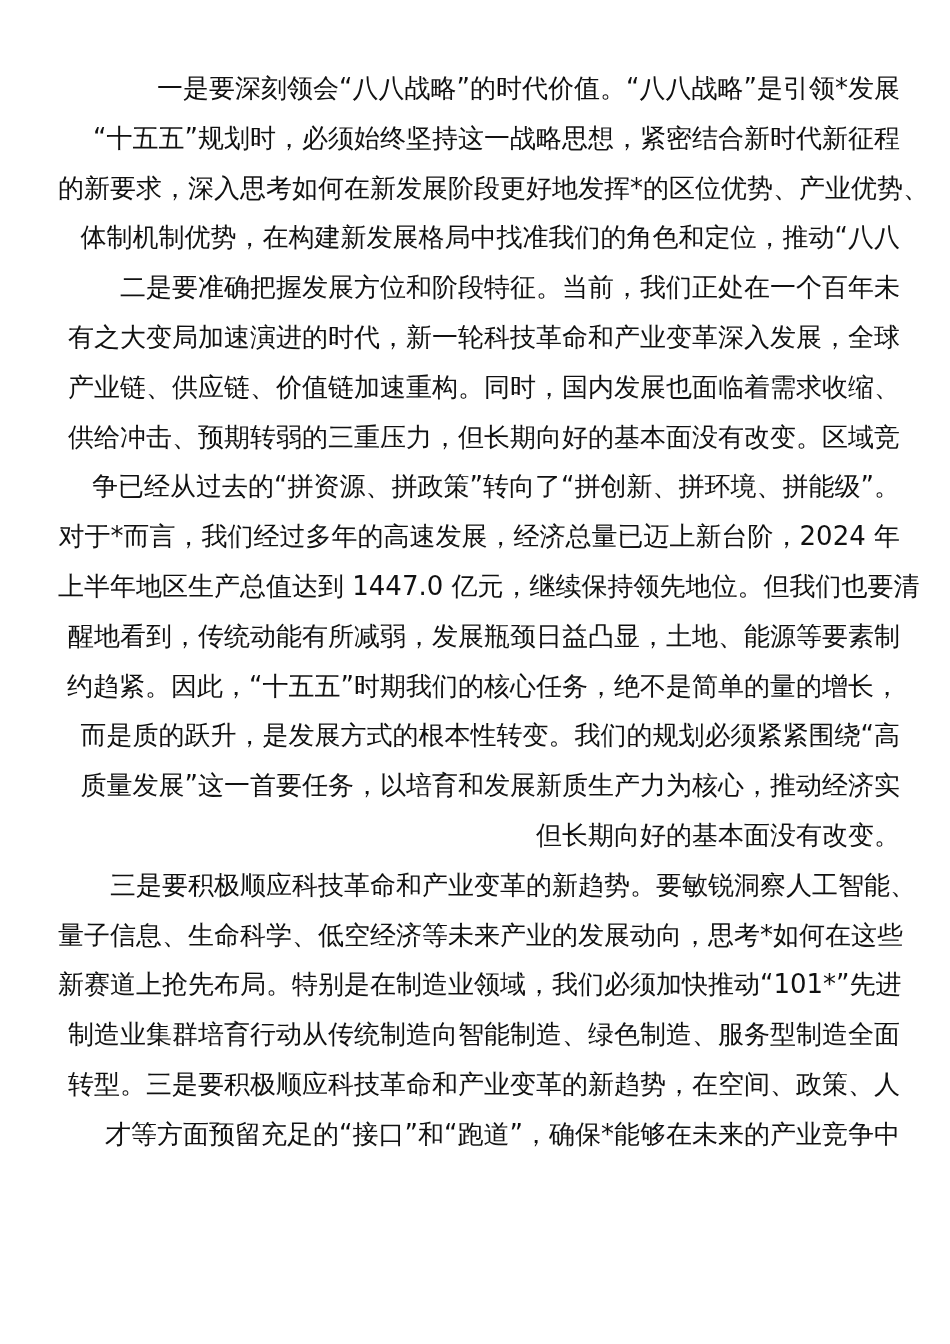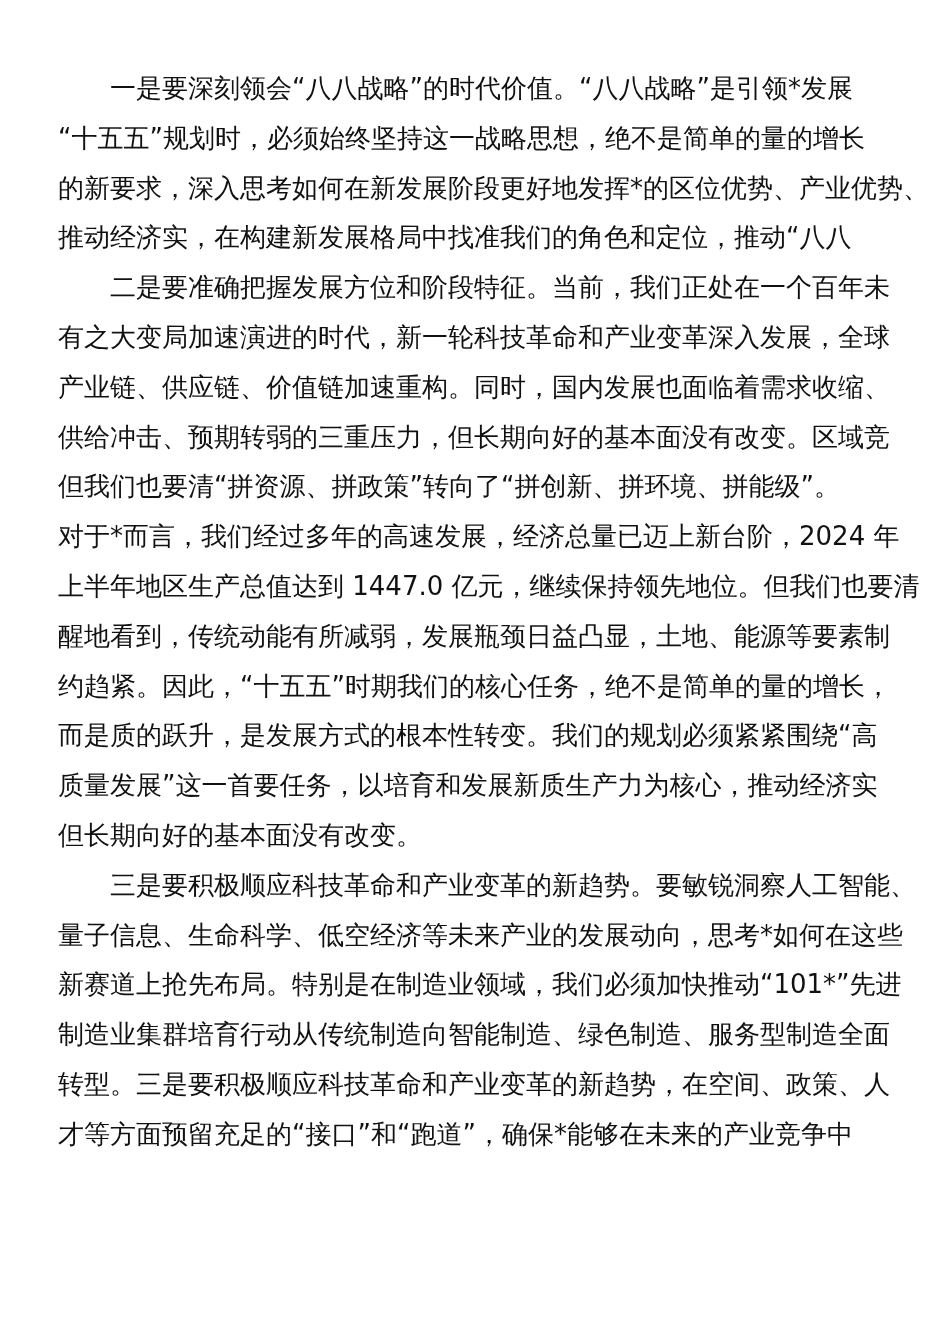--- a/index.html
+++ b/index.html
@@ -21,47 +21,48 @@
       color: #111111;
       font-family: "DejaVu Sans", "Liberation Sans", sans-serif;
       font-size: 26px;
       line-height: 49.8px;
       letter-spacing: 0px;
     }
     .line {
       display: block;
       white-space: nowrap;
       height: 49.8px;
+      text-align: right;
     }
     .indent {
       padding-left: 52px;
     }
     .para {
       margin: 0;
       padding: 0;
     }
   </style>
 </head>
 <body>
 
 <div class="page">
 
   <div class="para">
     <span class="line indent">一是要深刻领会“八八战略”的时代价值。“八八战略”是引领*发展</span>
-    <span class="line">“十五五”规划时，必须始终坚持这一战略思想，绝不是简单的量的增长</span>
+    <span class="line">“十五五”规划时，必须始终坚持这一战略思想，紧密结合新时代新征程</span>
     <span class="line">的新要求，深入思考如何在新发展阶段更好地发挥*的区位优势、产业优势、</span>
-    <span class="line">推动经济实，在构建新发展格局中找准我们的角色和定位，推动“八八</span>
+    <span class="line">体制机制优势，在构建新发展格局中找准我们的角色和定位，推动“八八</span>
   </div>
 
   <div class="para">
     <span class="line indent">二是要准确把握发展方位和阶段特征。当前，我们正处在一个百年未</span>
     <span class="line">有之大变局加速演进的时代，新一轮科技革命和产业变革深入发展，全球</span>
     <span class="line">产业链、供应链、价值链加速重构。同时，国内发展也面临着需求收缩、</span>
     <span class="line">供给冲击、预期转弱的三重压力，但长期向好的基本面没有改变。区域竞</span>
-    <span class="line">但我们也要清“拼资源、拼政策”转向了“拼创新、拼环境、拼能级”。</span>
+    <span class="line">争已经从过去的“拼资源、拼政策”转向了“拼创新、拼环境、拼能级”。</span>
     <span class="line">对于*而言，我们经过多年的高速发展，经济总量已迈上新台阶，2024 年</span>
     <span class="line">上半年地区生产总值达到 1447.0 亿元，继续保持领先地位。但我们也要清</span>
     <span class="line">醒地看到，传统动能有所减弱，发展瓶颈日益凸显，土地、能源等要素制</span>
     <span class="line">约趋紧。因此，“十五五”时期我们的核心任务，绝不是简单的量的增长，</span>
     <span class="line">而是质的跃升，是发展方式的根本性转变。我们的规划必须紧紧围绕“高</span>
     <span class="line">质量发展”这一首要任务，以培育和发展新质生产力为核心，推动经济实</span>
     <span class="line">但长期向好的基本面没有改变。</span>
   </div>
 
   <div class="para">

